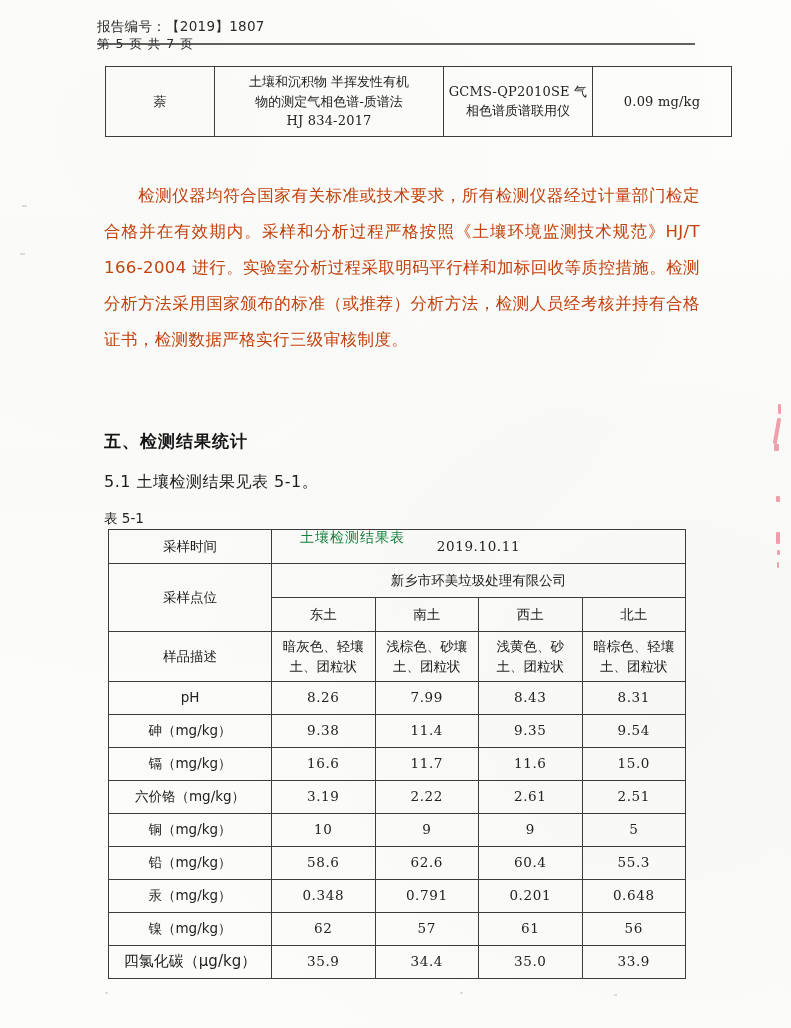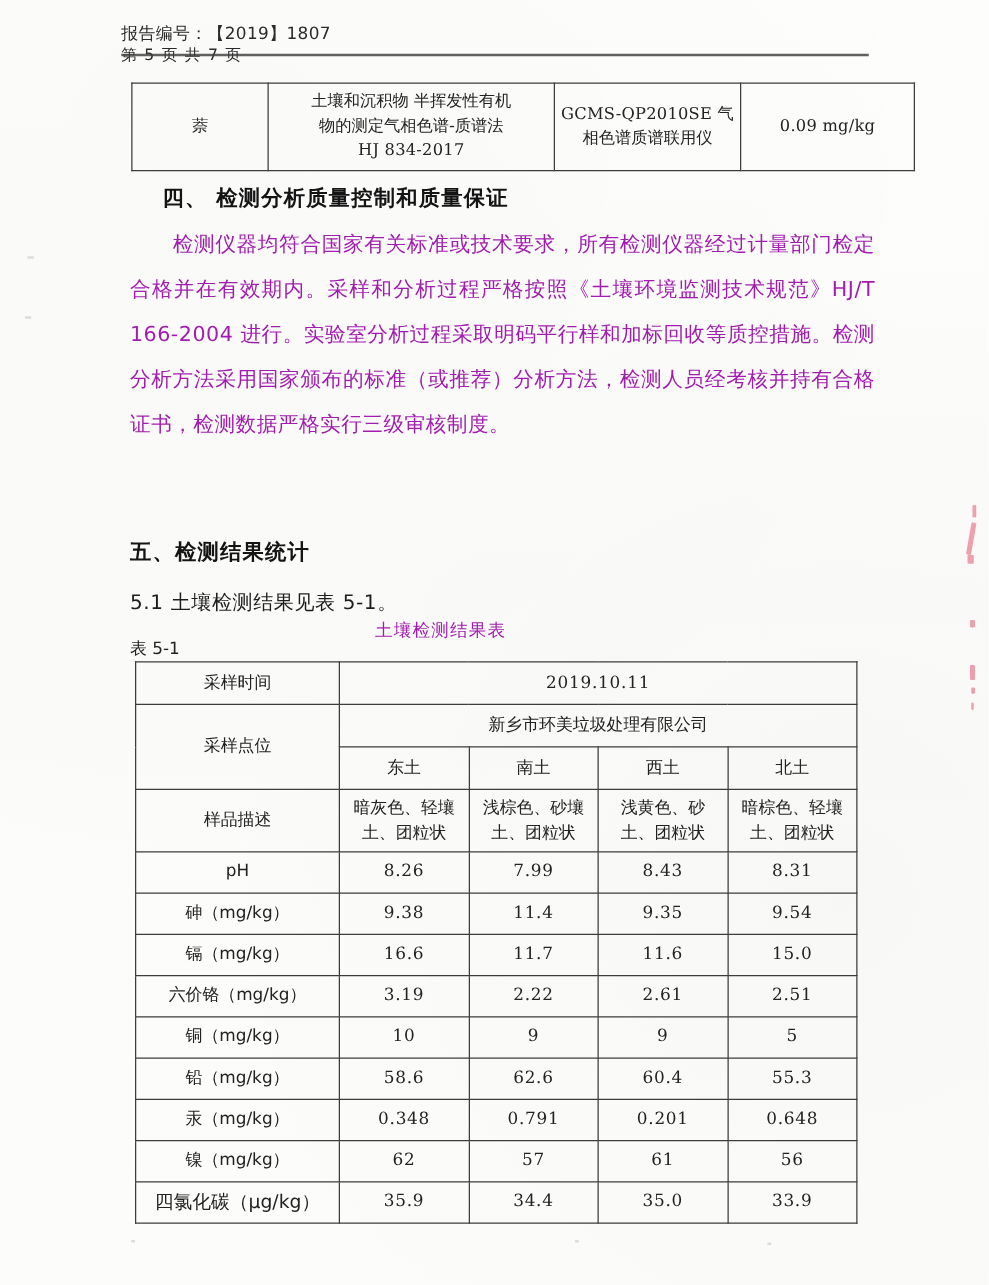--- a/index.html
+++ b/index.html
@@ -95,21 +95,21 @@
   }
   .body-para {
     position: absolute;
     left: 104px;
     width: 596px;
     font-size: 16.5px;
     line-height: 36px;
     text-align: justify;
     text-justify: inter-character;
     letter-spacing: 0.4px;
-    color: #a21caf;
+    color: #c2410c;
   }
   .body-para .indent { display: inline-block; width: 34px; }
 
   .sub-line {
     position: absolute;
     font-size: 16px;
     letter-spacing: 0.5px;
     color: #1d1d1d;
   }
 
@@ -117,24 +117,24 @@
   .tbl-caption-no {
     position: absolute;
     left: 104px;
     top: 510px;
     font-size: 13.5px;
     color: #232323;
   }
   .tbl-caption-title {
     position: absolute;
     left: 300px;
-    top: 496px;
+    top: 529px;
     font-size: 14px;
     letter-spacing: 1px;
-    color: #a21caf;
+    color: #15803d;
   }
 
   
   .result-table {
     position: absolute;
     left: 108px;
     top: 529px;
     width: 578px;
     border-collapse: collapse;
     table-layout: fixed;
@@ -206,21 +206,20 @@
       </td>
       <td class="mt-c3">
         <div class="mono-ish">GCMS-QP2010SE 气</div>
         <div>相色谱质谱联用仪</div>
       </td>
       <td class="mt-c4 mono-ish">0.09 mg/kg</td>
     </tr>
   </tbody>
     </table>
 
-  <div class="sec-heading" style="left:130px; top:147px;">四、 检测分析质量控制和质量保证</div>
 
   <div class="body-para" style="top:178px;">
     <span class="indent"></span><span>检测仪器均符合国家有关标准或技术要求，所有检测仪器经过计量部门检定合格并在有效期内。采样和分析过程严格按照《土壤环境监测技术规范》HJ/T 166-2004 进行。实验室分析过程采取明码平行样和加标回收等质控措施。检测分析方法采用国家颁布的标准（或推荐）分析方法，检测人员经考核并持有合格证书，检测数据严格实行三级审核制度。</span>
   </div>
 
   <div class="sec-heading" style="left:104px; top:430px;">五、检测结果统计</div>
 
   <div class="sub-line" style="left:104px; top:472px;">5.1 土壤检测结果见表 5-1。</div>
 
   <div class="tbl-caption-no">表 5-1</div>

